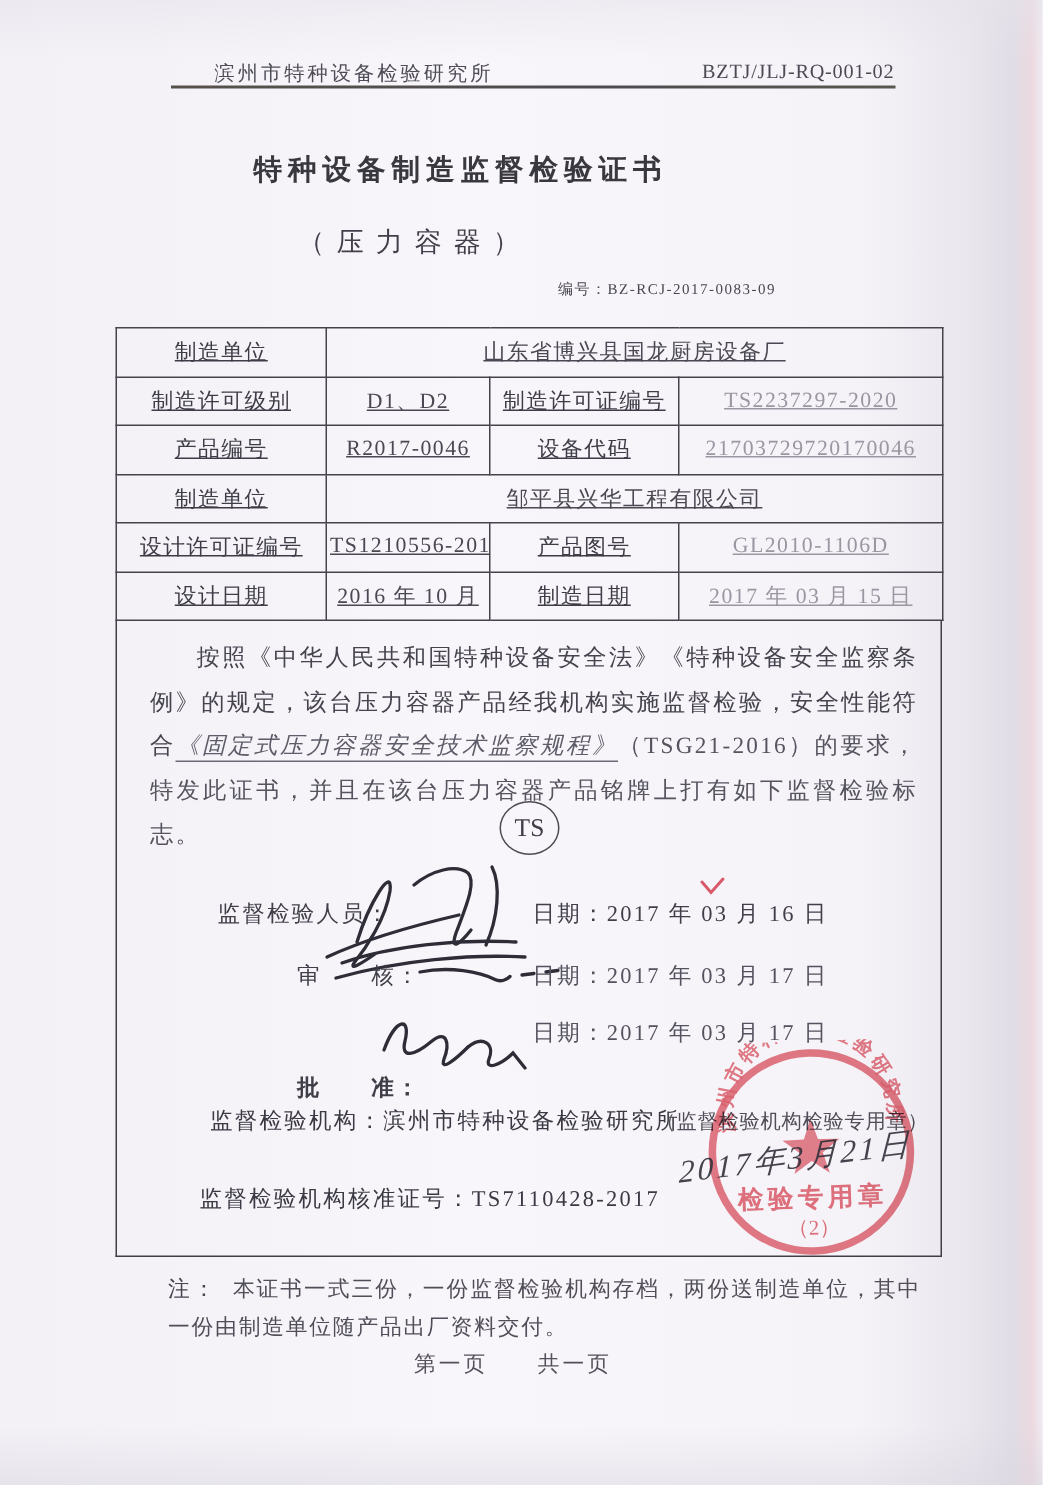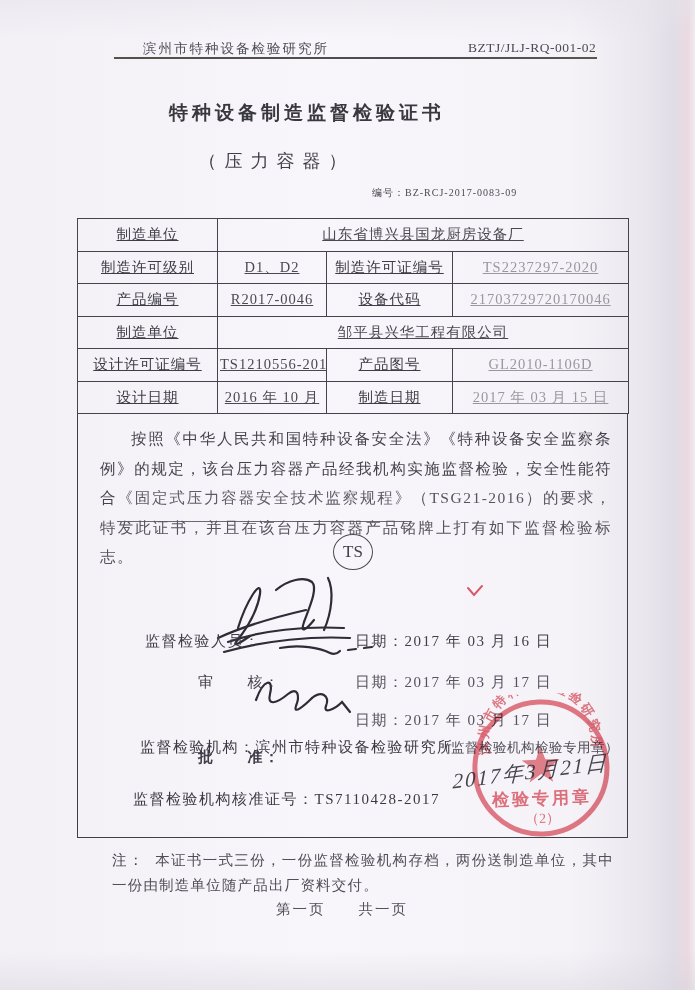--- a/index.html
+++ b/index.html
@@ -43,31 +43,31 @@
   td.faded{color:#9a97a2;}
   td.dark{color:#4a4953;}
 
   
   .bigbox{top:414px;left:77px;width:551px;height:424px;border:1.5px solid #403f47;border-top:none;box-sizing:border-box;}
   .statement{
     top:424px;left:100px;width:512px;
     font-size:15.5px;line-height:29.5px;letter-spacing:1.5px;
     text-align:justify;text-indent:2em;color:#45444e;
   }
-  .statement .u{color:#5d5c68;border-bottom:1.5px solid #6a6974;padding-bottom:15px;}
+  .statement .u{color:#5d5c68;border-bottom:1.5px solid #6a6974;padding-bottom:1px;font-style:italic;}
   .statement .tail{color:#55545f;}
 
   .ts-circle{
     top:534px;left:333px;width:38px;height:34px;
     border:1.6px solid #4c4b54;border-radius:50%;
     text-align:center;line-height:33px;font-size:17px;color:#413f4a;letter-spacing:0;
   }
 
   
-  .sig-row{font-size:15px;letter-spacing:1.5px;color:#403f49;margin-top:32px;}
+  .sig-row{font-size:15px;letter-spacing:1.5px;color:#403f49;}
   .r1{top:600px;left:145px;}
   .r2{top:641px;left:198px;}
   .r3{top:716px;left:198px;font-weight:bold;}
   .d1{top:600px;left:355px;}
   .d2{top:641px;left:355px;}
   .d3{top:679px;left:355px;}
   .d2,.d3{color:#53525e;}
 
   .agency{top:738px;left:140px;font-size:15px;letter-spacing:1.5px;color:#3b3a44;}
   .sealnote{top:739px;left:437px;font-size:13.5px;letter-spacing:.5px;color:#504e58;}

